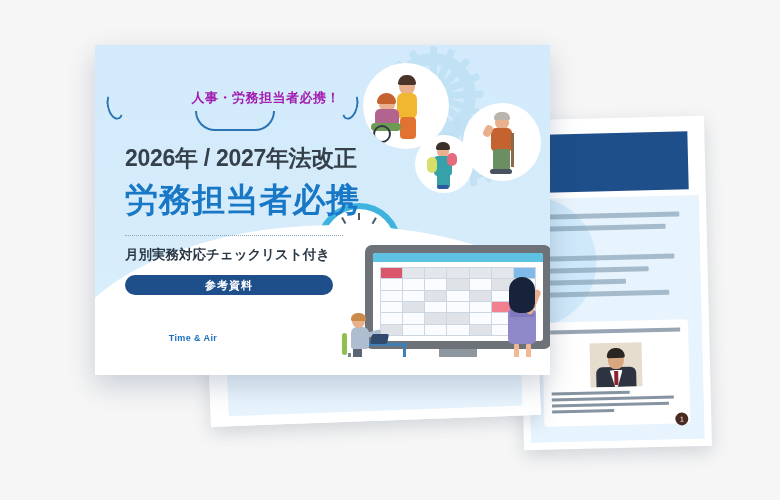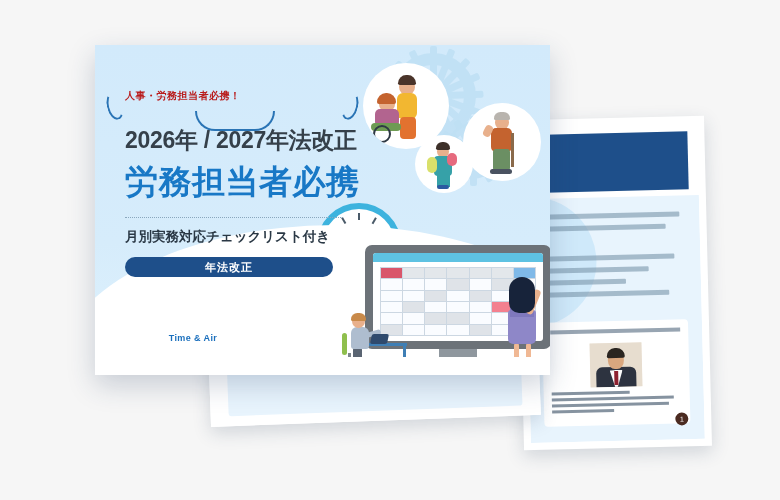--- a/index.html
+++ b/index.html
@@ -100,26 +100,26 @@
   #monitor .cal div.hdr{background:#e3e7eb;}
   #monitor .cal div.hdr.red{background:#d9566b;}
   #monitor .cal div.hdr.blue{background:#7fb9e8;}
   #monitor .cal div.grey{background:#dfe3e8;}
   #monitor .cal div.pink{background:#f3808f;}
   #monitor .neck{position:absolute;left:50%;margin-left:-19px;top:104px;width:38px;height:11px;background:#8f979e;}
   #monitor .base{position:absolute;left:50%;margin-left:-44px;top:113px;width:88px;height:9px;border-radius:3px;background:#8f979e;}
 
   
   .cv-text{position:absolute;left:30px;top:44px;width:260px;}
-  #catch{position:relative;font-size:10px;font-weight:bold;color:#b91c1c;letter-spacing:.5px;text-align:left;width:215px;}
+  #catch{position:relative;font-size:13px;font-weight:bold;color:#a21caf;letter-spacing:.5px;text-align:right;width:215px;}
   #catch .brace{position:absolute;top:3px;width:12px;height:24px;border:2px solid #2a74b5;border-radius:50%;}
   #catch .brace.l{left:-18px;border-right-color:transparent;border-top-color:transparent;transform:rotate(-14deg);}
   #catch .brace.r{right:-18px;border-left-color:transparent;border-top-color:transparent;transform:rotate(14deg);}
   #catch .tail{position:absolute;left:50%;margin-left:-38px;top:22px;width:76px;height:18px;border:2px solid #2a74b5;border-top:none;border-radius:0 0 40px 40px;}
-  #t-year{margin-top:22px;font-size:23px;font-weight:bold;color:#35404a;letter-spacing:-.3px;white-space:nowrap;}
+  #t-year{margin-top:36px;font-size:23px;font-weight:bold;color:#35404a;letter-spacing:-.3px;white-space:nowrap;}
   #t-main{margin-top:4px;font-size:33px;font-weight:bold;color:#1878c6;letter-spacing:.5px;white-space:nowrap;}
   #dots{margin-top:12px;width:218px;border-top:1.6px dotted #8aa7bd;}
   #t-sub{margin-top:10px;font-size:13.5px;font-weight:bold;color:#2a3845;white-space:nowrap;font-family:Liberation Mono, monospace;}
   #badge{margin-top:11px;width:208px;height:20px;border-radius:11px;background:#1e4f8a;color:#ffffff;font-size:11px;font-weight:bold;text-align:center;line-height:20px;letter-spacing:1px;}
   #logo{position:absolute;left:38px;bottom:32px;text-align:center;width:120px;}
   #logo .tag{font-size:9px;font-weight:bold;color:#1a6fbd;letter-spacing:.4px;}
   #logo .brand{font-family:"Liberation Serif","DejaVu Serif",serif;font-size:25px;font-weight:bold;color:#15529a;letter-spacing:.5px;line-height:1;}
 
   
   #deskman{position:absolute;left:242px;top:268px;width:70px;height:60px;}
@@ -375,21 +375,21 @@
       <div id="catch">
         <span class="brace l"></span>
         <span>人事・労務担当者必携！</span>
         <span class="brace r"></span>
         <span class="tail"></span>
       </div>
       <div id="t-year">2026年 / 2027年法改正</div>
       <div id="t-main">労務担当者必携</div>
       <div id="dots"></div>
       <div id="t-sub">月別実務対応チェックリスト付き</div>
-      <div id="badge">年法改正</div>
+      <div id="badge">参考資料</div>
     </div>
 
     <div id="logo">
       <div class="tag">Time &amp; Air</div>
     </div>
   </div>
 
 </div>
 
 </body></html>

